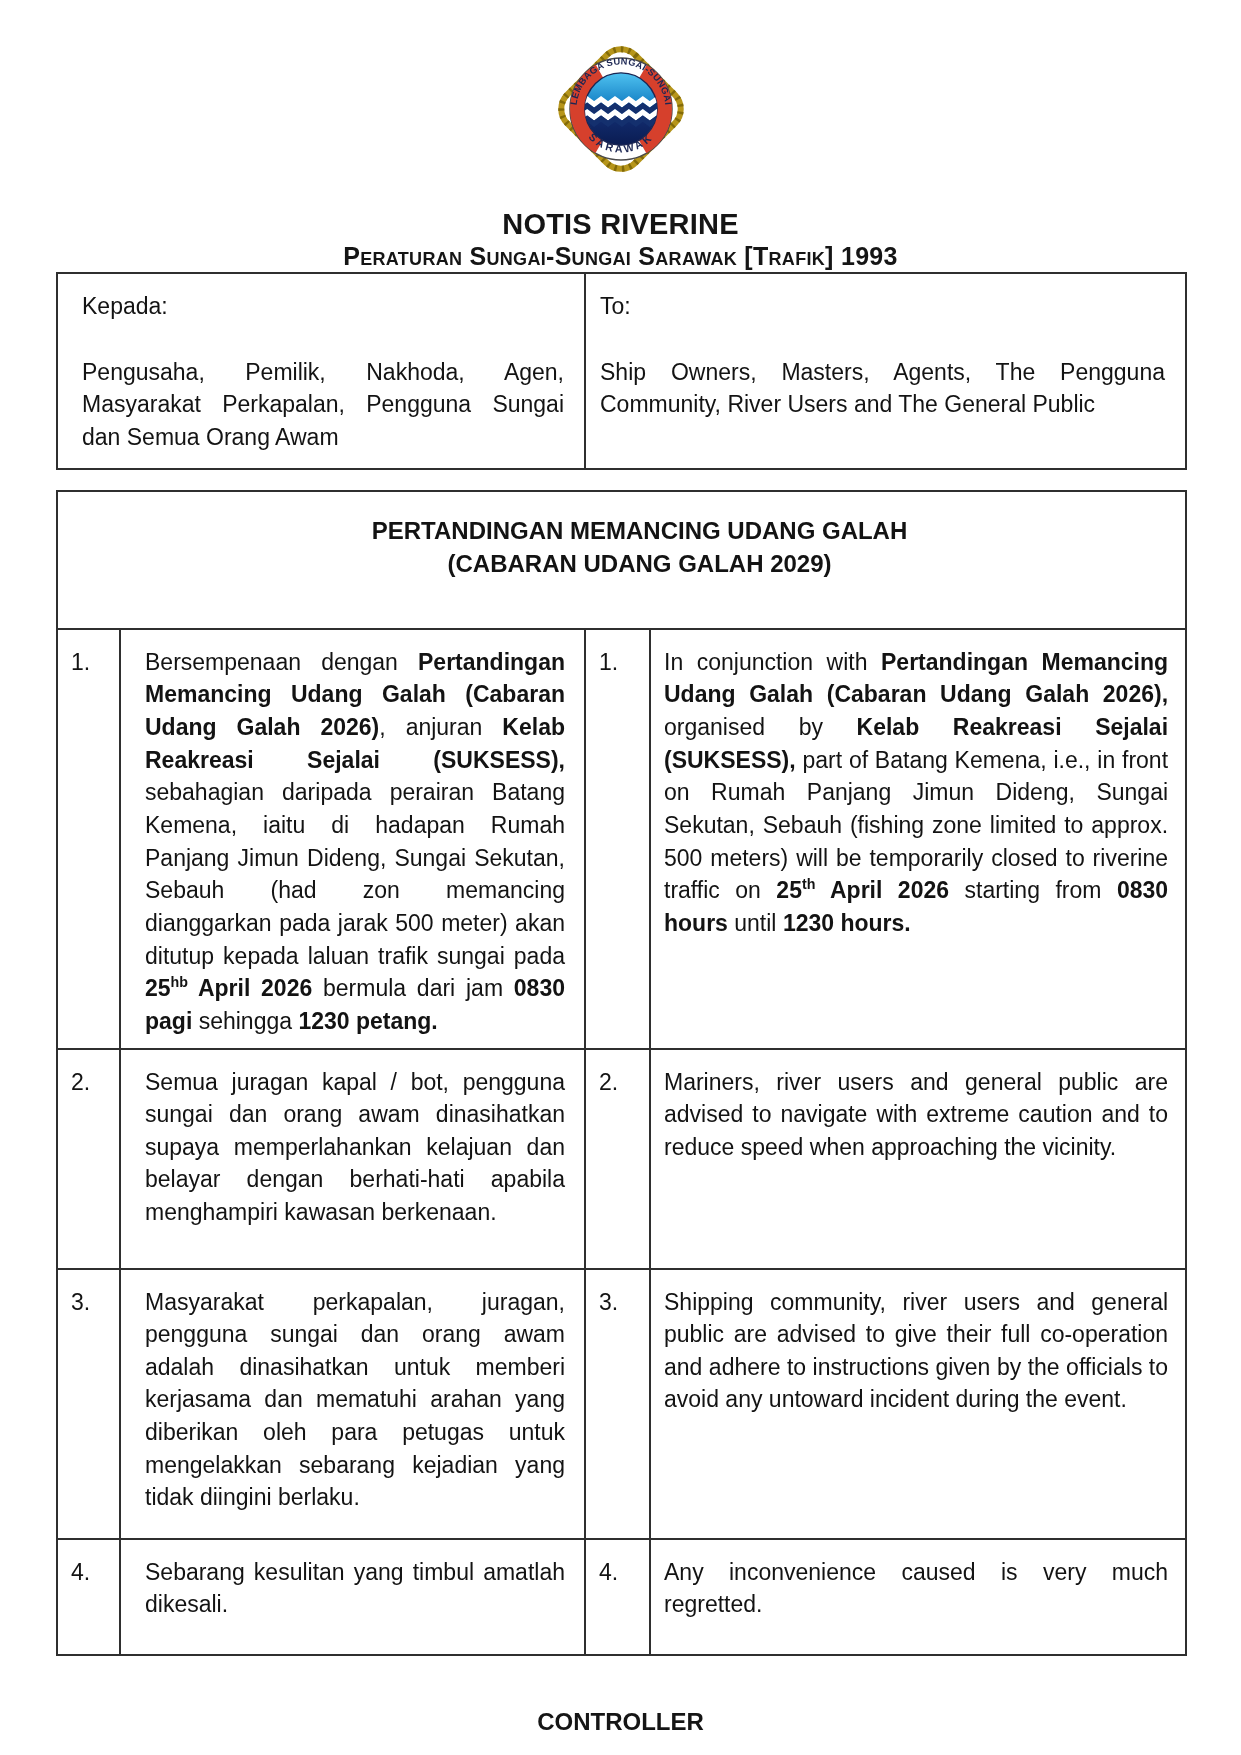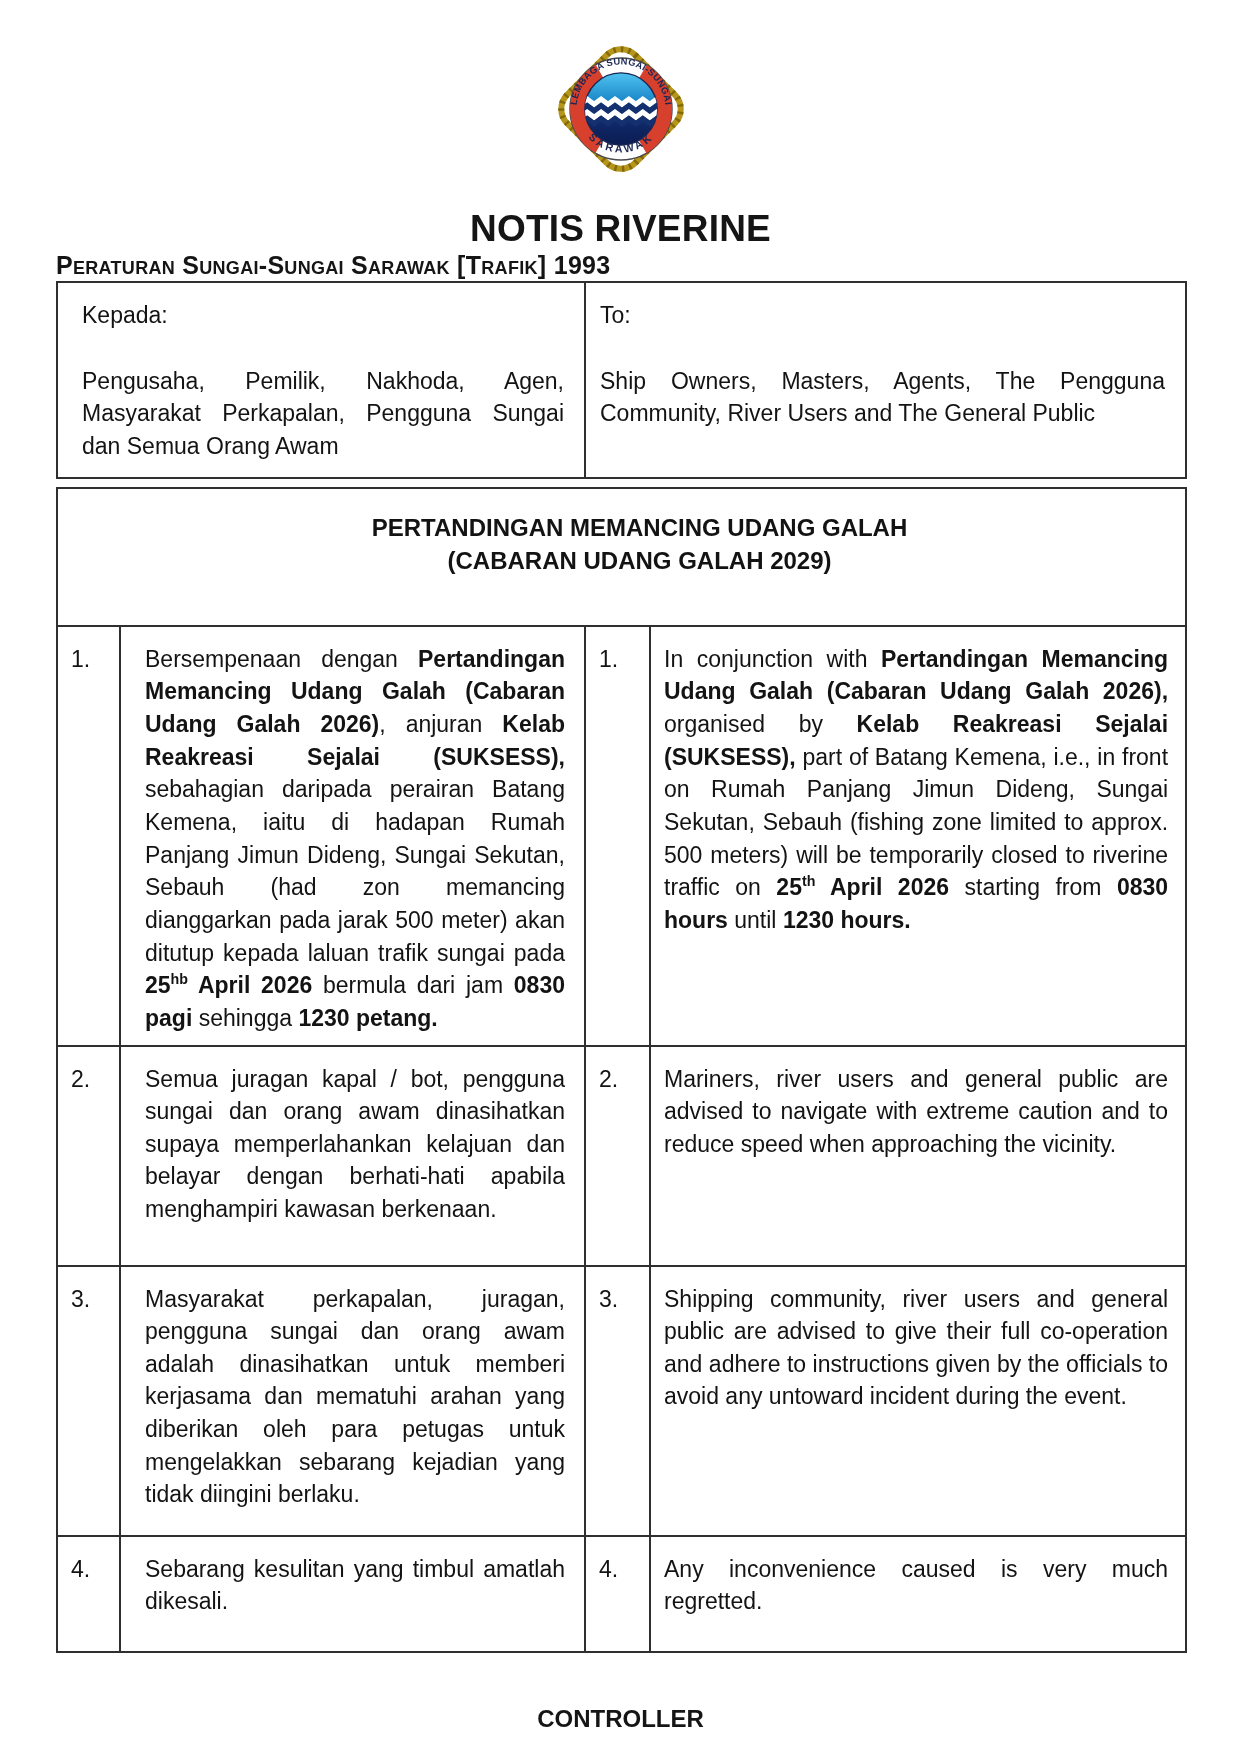--- a/index.html
+++ b/index.html
@@ -9,40 +9,40 @@
     font-family: "Liberation Sans", sans-serif;
     color: #151515;
     -webkit-font-smoothing: antialiased;
   }
   .page { padding: 16px 56px 40px 56px; }
 
   
   .logo-wrap { text-align: center; margin: 4px 0 2px 0; }
   .logo-wrap svg { display: inline-block; }
   .doc-title {
-    text-align: center; font-weight: bold; font-size: 37px;
+    text-align: center; font-weight: bold; font-size: 29px;
     letter-spacing: 0.2px; margin: 6px 0 1px 0;
   }
   .doc-subtitle {
-    font-weight: bold; font-size: 25px;
+    text-align: center; font-weight: bold; font-size: 25px;
     font-variant: small-caps; letter-spacing: 0.3px; margin: 0 0 1px 0;
   }
   .doc-notice-no {
     text-align: center; font-weight: bold; font-size: 25px; margin: 2px 0 14px 0;
   }
   .doc-notice-no .colon { font-style: italic; }
   .doc-notice-no .no-value { color: #2A5794; padding-left: 8px; }
 
   
   table { border-collapse: collapse; table-layout: fixed; width: 1129px; margin: 0 auto; }
   td {
     border: 2px solid #2f2f2f; vertical-align: top;
     font-size: 23px; line-height: 1.42; color: #131313;
   }
-  .recipients-table { margin-bottom: 8px; }
+  .recipients-table { margin-bottom: 20px; }
   .recipients-table td { height: 150px; }
   .cell-pad { padding: 16px 20px 14px 24px; }
   .justify { text-align: justify; }
   .en { }
   .b { font-weight: bold; }
   sup { font-size: 62%; vertical-align: super; line-height: 0; }
   .recipients-body { margin-top: 33px; }
 
   .subject-cell { height: 113px; text-align: center; font-weight: bold; font-size: 24px; padding-top: 22px; }
   .subject-cell div { line-height: 1.38; padding-left: 36px; }

